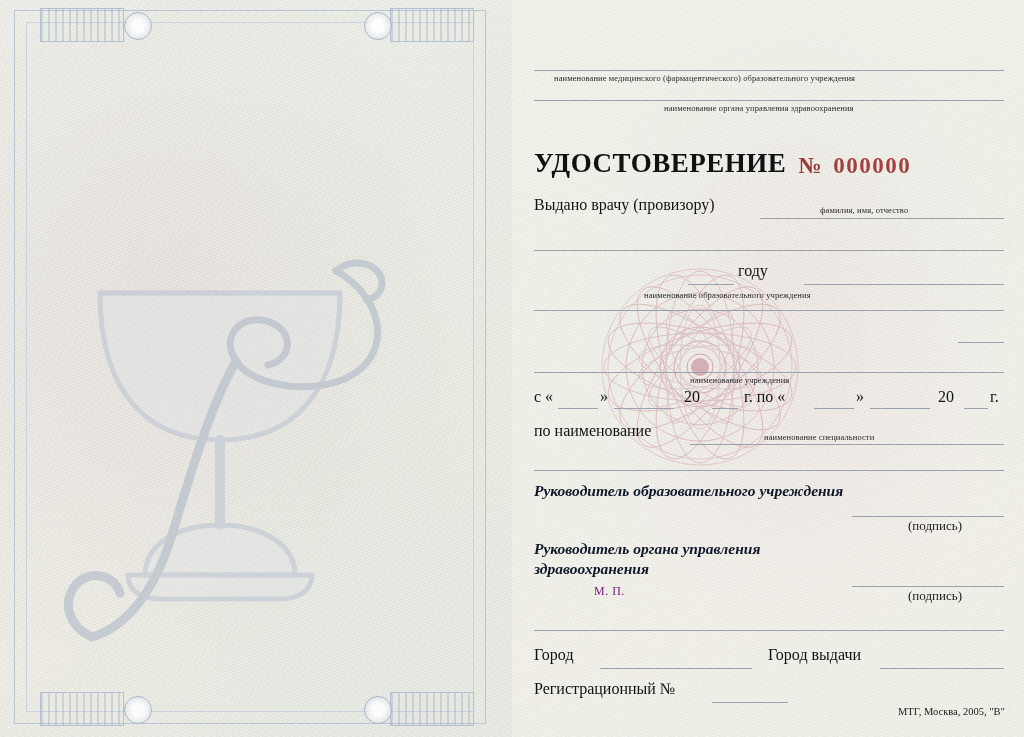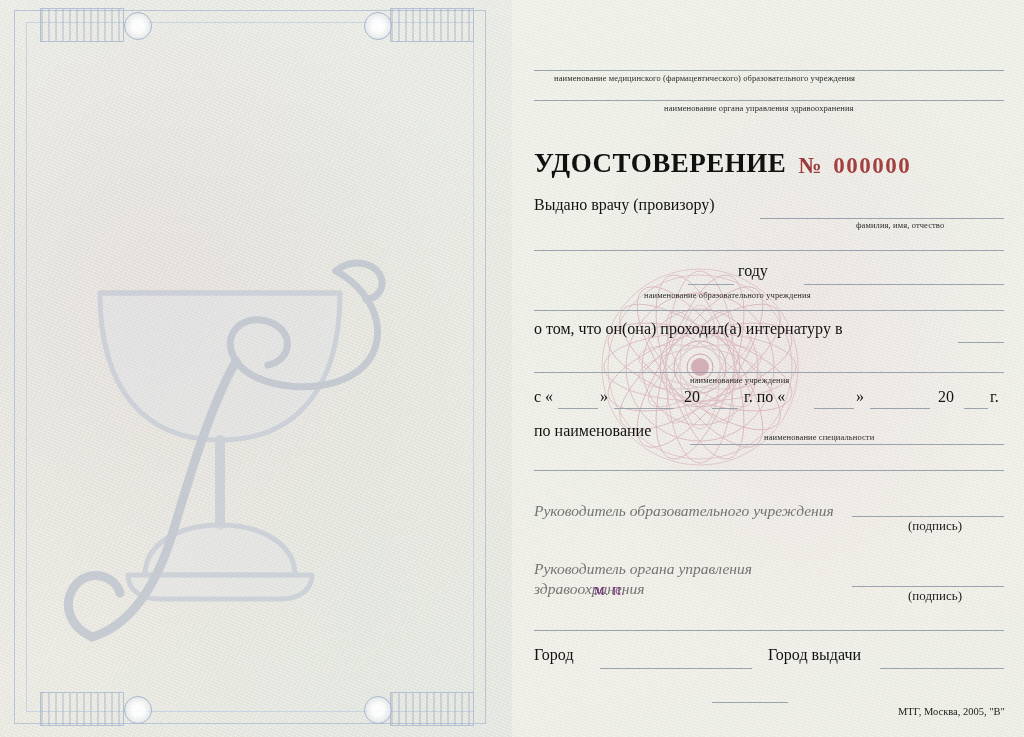--- a/index.html
+++ b/index.html
@@ -158,25 +158,24 @@
   }
   .line-text {
     position: absolute;
     font-size: 16px;
     color: #121212;
     white-space: nowrap;
   }
   .bold-italic {
     position: absolute;
     font-size: 15.5px;
-    font-weight: normal;
+    font-weight: bold;
     font-style: italic;
-    color: #737373;
-    white-space: nowrap;
-    margin-top: 20px;
+    color: #0f172a;
+    white-space: nowrap;
   }
   .sign-note {
     position: absolute;
     font-size: 13px;
     color: #222;
     white-space: nowrap;
   }
   .mp {
     position: absolute;
     font-size: 12px;
@@ -285,32 +284,31 @@
     <div class="caption" style="left:152px; top:103px;">наименование органа управления здравоохранения</div>
 
     <div class="title-row">
       <span class="title-main">УДОСТОВЕРЕНИЕ</span>
       <span class="title-no">№</span>
       <span class="title-num">000000</span>
     </div>
 
     <div class="line-text" style="left:22px; top:196px;">Выдано врачу (провизору)</div>
     <div class="rule" style="left:248px; top:218px; width:244px;"></div>
-    <div class="caption" style="left:308px; top:220px;margin-left:36px;">фамилия, имя, отчество</div>
+    <div class="caption" style="left:308px; top:205px;">фамилия, имя, отчество</div>
 
     <div class="rule" style="left:22px; top:250px; width:470px;"></div>
 
     <div class="line-text" style="left:226px; top:262px;">году</div>
     <div class="rule" style="left:176px; top:284px; width:46px;"></div>
     <div class="rule" style="left:292px; top:284px; width:200px;"></div>
     <div class="caption" style="left:132px; top:290px;">наименование образовательного учреждения</div>
 
     <div class="rule" style="left:22px; top:310px; width:470px;"></div>
 
-    <div class="line-text" style="left:22px; top:320px;">о том, что  он(она)  проходил(а)  интернатуру  в</div>
     <div class="rule" style="left:446px; top:342px; width:46px;"></div>
     <div class="rule" style="left:22px; top:372px; width:470px;"></div>
     <div class="caption" style="left:178px; top:375px;">наименование учреждения</div>
 
     <div class="line-text" style="left:22px; top:388px;">с «</div>
     <div class="rule" style="left:46px; top:408px; width:40px;"></div>
     <div class="line-text" style="left:88px; top:388px;">»</div>
     <div class="rule" style="left:102px; top:408px; width:60px;"></div>
     <div class="line-text" style="left:172px; top:388px;">20</div>
     <div class="rule" style="left:200px; top:408px; width:26px;"></div>
@@ -339,18 +337,19 @@
     <div class="rule" style="left:340px; top:586px; width:152px;"></div>
     <div class="sign-note" style="left:396px; top:588px;">(подпись)</div>
 
     <div class="rule" style="left:22px; top:630px; width:470px;"></div>
 
     <div class="line-text" style="left:22px; top:646px;">Город</div>
     <div class="rule" style="left:88px; top:668px; width:152px;"></div>
     <div class="line-text" style="left:256px; top:646px;">Город выдачи</div>
     <div class="rule" style="left:368px; top:668px; width:124px;"></div>
 
+    <div class="line-text" style="left:22px; top:680px;">Регистрационный №</div>
     <div class="rule" style="left:200px; top:702px; width:76px;"></div>
 
     <div class="imprint" style="left:386px; top:706px;">МТГ, Москва, 2005, "В"</div>
   </div>
 
 </div>
 
 </body></html>

